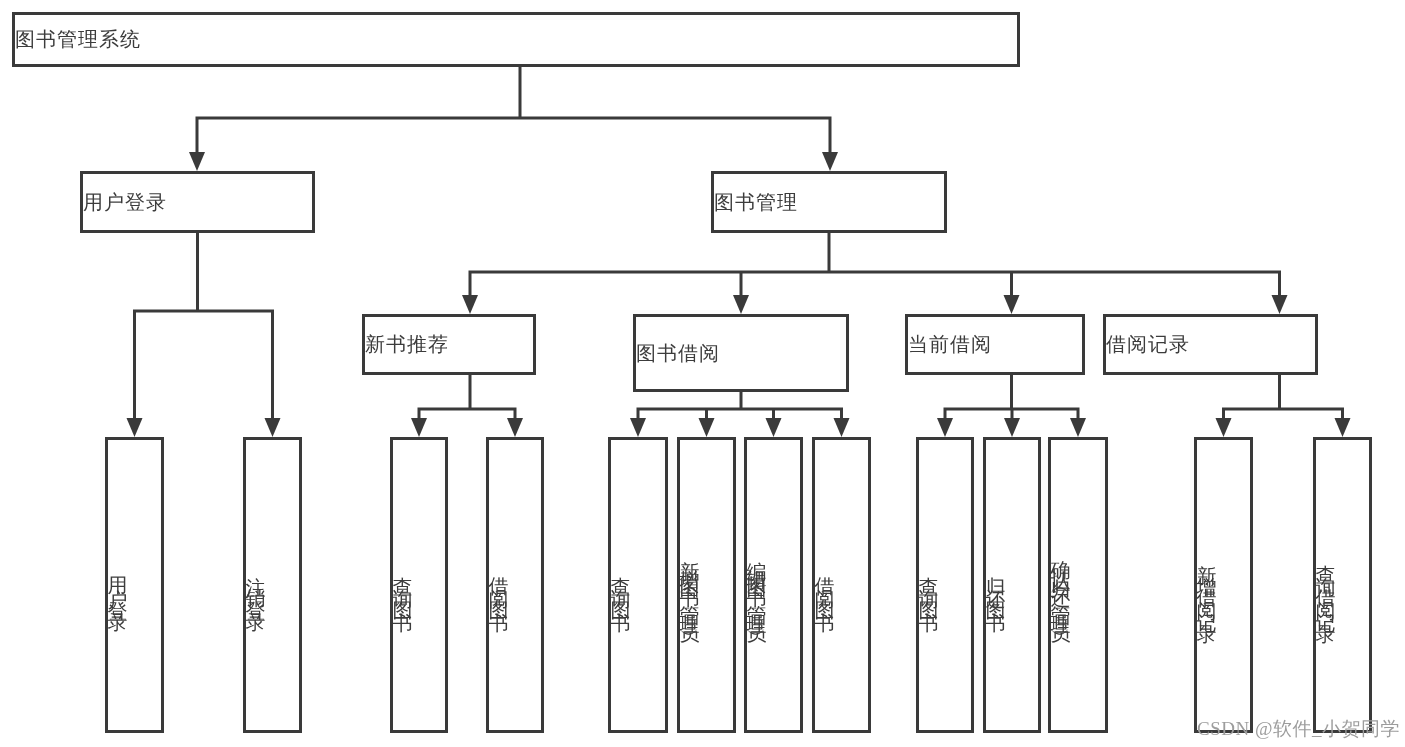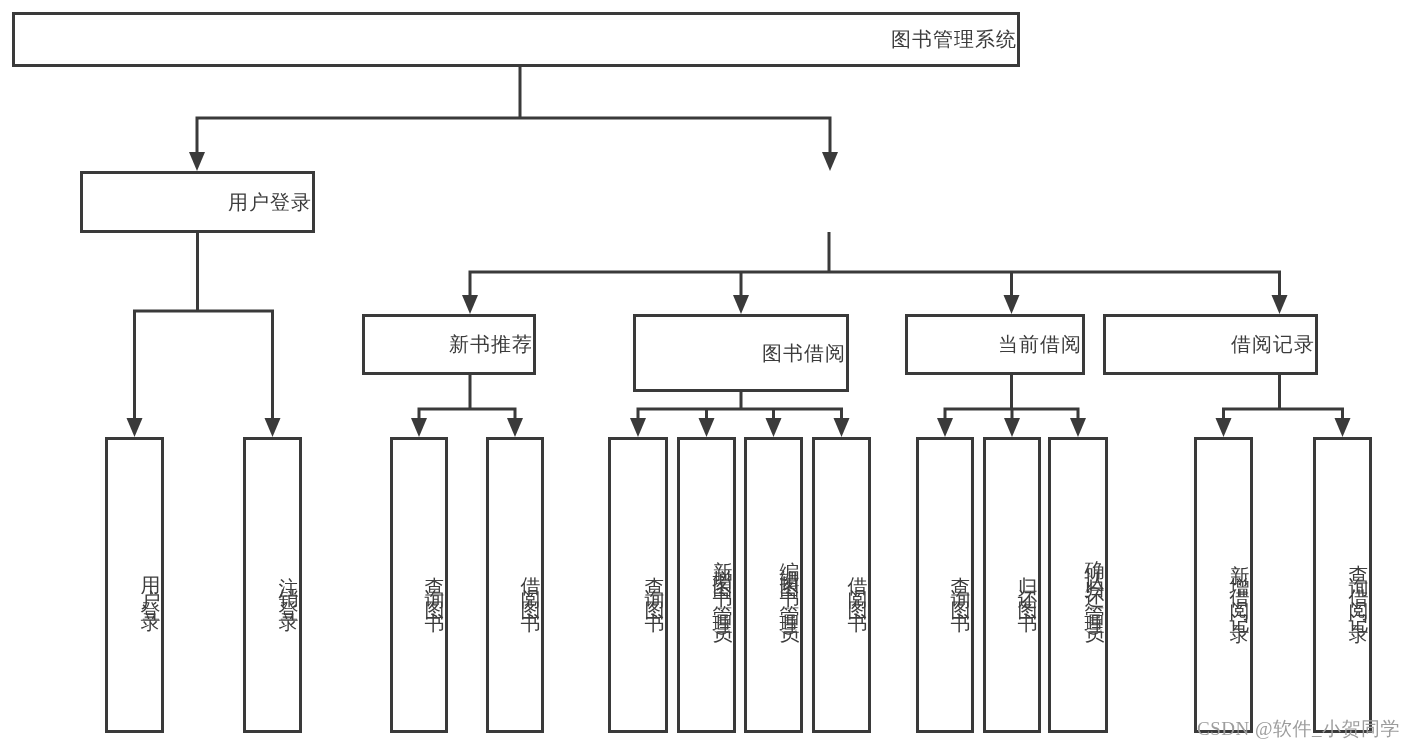--- a/index.html
+++ b/index.html
@@ -16,21 +16,21 @@
     position:relative;overflow:hidden;
   }
   .stage{position:absolute;left:0;top:0;width:1405px;height:747px;}
   svg.wires{position:absolute;left:0;top:0;z-index:1;}
   .wires path{stroke:var(--line);stroke-width:3;fill:none;}
   .wires polygon{fill:var(--line);stroke:none;}
   .node{
     position:absolute;box-sizing:border-box;
     background:#fff;
     border:3px solid var(--line);
-    display:flex;align-items:center;justify-content:flex-end;
+    display:flex;align-items:center;justify-content:flex-start;
     color:var(--text);
     font-size:20px;
     z-index:2;
     letter-spacing:1px;
   }
   .node.v span{
     writing-mode:vertical-rl;
     text-orientation:mixed;
     letter-spacing:12px;
     line-height:1;
@@ -78,20 +78,23 @@
     <polygon points="1223.5,437 1215.5,418 1231.5,418"></polygon>
     <polygon points="1342.5,437 1334.5,418 1350.5,418"></polygon>
   </svg>
 
   <div class="node h" style="left:12px;top:12px;width:1008px;height:55px">
     <span>图书管理系统</span>
   </div>
 
   <div class="node h" style="left:80px;top:171px;width:235px;height:62px">
     <span>用户登录</span>
+  </div>
+  <div class="node h" style="left:711px;top:171px;width:236px;height:62px">
+    <span>图书管理</span>
   </div>
 
   <div class="node h" style="left:362px;top:314px;width:174px;height:61px">
     <span>新书推荐</span>
   </div>
   <div class="node h" style="left:633px;top:314px;width:216px;height:78px">
     <span>图书借阅</span>
   </div>
   <div class="node h" style="left:905px;top:314px;width:180px;height:61px">
     <span>当前借阅</span>

